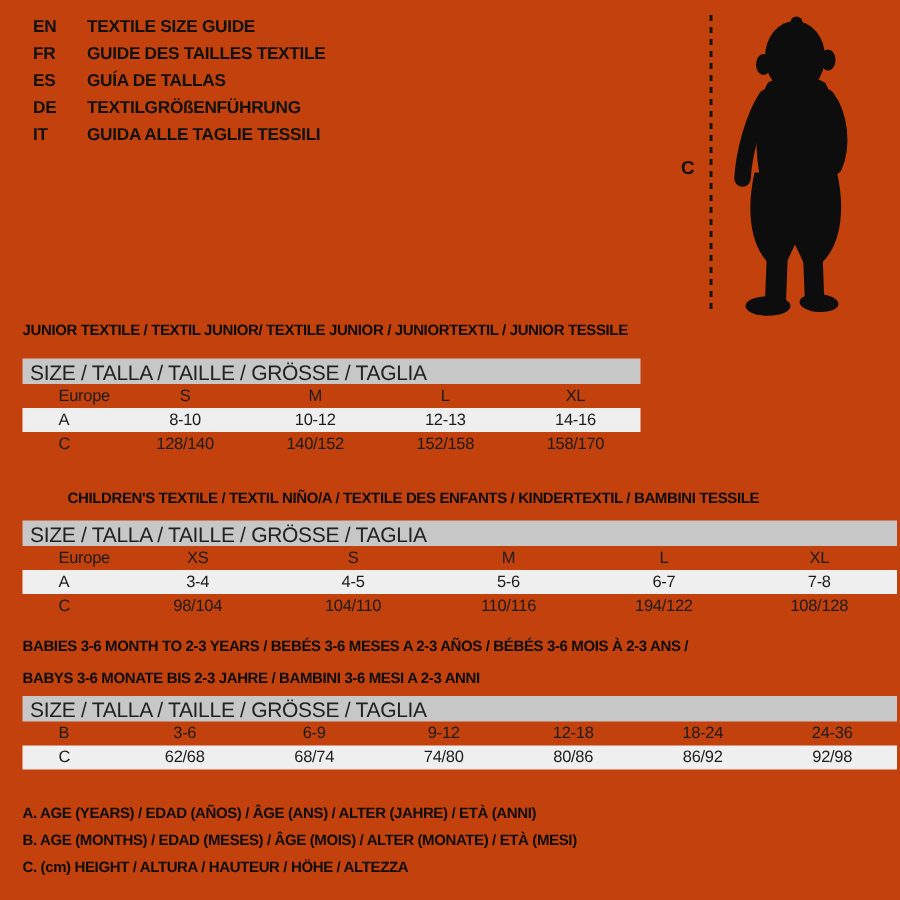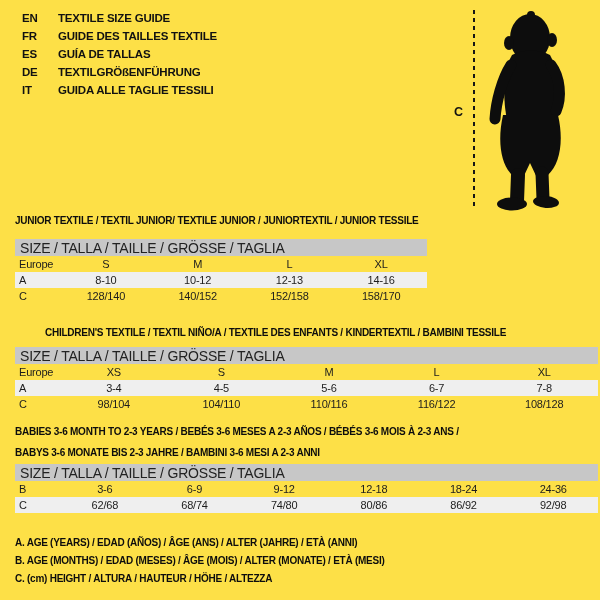--- a/index.html
+++ b/index.html
@@ -1,17 +1,17 @@
 <!DOCTYPE html>
 <html><head>
 <meta charset="utf-8">
 <style>
   html,body{margin:0;padding:0;background:#fff;}
   .canvas{
-    position:relative;width:600px;height:600px;background:#fde047;overflow:hidden;
+    position:relative;width:600px;height:600px;background:#c2410c;overflow:hidden;
     font-family:"Liberation Sans",sans-serif;color:#111;
   }
   
   .lang{position:absolute;left:22px;top:9px;}
   .lang-row{display:flex;height:18px;align-items:center;}
   .lang-code{width:36px;font-weight:bold;font-size:11.5px;letter-spacing:-0.2px;}
   .lang-label{font-weight:bold;font-size:11.5px;letter-spacing:-0.2px;white-space:nowrap;}
   
   .fig-line{position:absolute;left:473px;top:10px;width:2px;height:196px;
     background:repeating-linear-gradient(to bottom,#161616 0 4px,transparent 4px 8px);}
@@ -22,21 +22,21 @@
     letter-spacing:-0.25px;white-space:nowrap;line-height:21px;color:#0d0d0d;}
   
   .tbl{position:absolute;left:15px;}
   .t1{top:239px;width:412px;}
   .t2{top:347px;width:583px;}
   .t3{top:464px;width:583px;}
   .tbar{height:17px;background:#c7c7c7;display:flex;align-items:center;
     padding-left:5px;font-size:14px;letter-spacing:-0.2px;color:#222;box-sizing:border-box;}
   .trow{display:flex;height:16px;align-items:center;font-size:11px;letter-spacing:-0.2px;color:#1c1c1c;}
   .trow.shade{background:#efefef;}
-  .tlab{width:45px;padding-left:4px;box-sizing:border-box;}
+  .tlab{width:45px;padding-left:4px;box-sizing:border-box;margin-left:20px;}
   .tcell{flex:1;text-align:center;}
   
   .footnotes{position:absolute;left:15px;top:534px;}
   .fn{font-weight:bold;font-size:10px;letter-spacing:-0.25px;line-height:18px;white-space:nowrap;color:#0d0d0d;}
 </style>
 </head>
 <body>
 
 <div class="canvas">
 
@@ -125,21 +125,21 @@
       <span class="tcell">4-5</span>
       <span class="tcell">5-6</span>
       <span class="tcell">6-7</span>
       <span class="tcell">7-8</span>
     </div>
     <div class="trow">
       <span class="tlab">C</span>
       <span class="tcell">98/104</span>
       <span class="tcell">104/110</span>
       <span class="tcell">110/116</span>
-      <span class="tcell">116/122</span>
+      <span class="tcell">194/122</span>
       <span class="tcell">108/128</span>
     </div>
   </div>
 
   <div class="sec-title" style="top:421px;">
     <div>BABIES 3-6 MONTH TO 2-3 YEARS / BEBÉS 3-6 MESES A 2-3 AÑOS / BÉBÉS 3-6 MOIS À 2-3 ANS /</div>
     <div>BABYS 3-6 MONATE BIS 2-3 JAHRE / BAMBINI 3-6 MESI A 2-3 ANNI</div>
   </div>
   <div class="tbl t3">
     <div class="tbar">SIZE / TALLA / TAILLE / GRÖSSE / TAGLIA</div>

